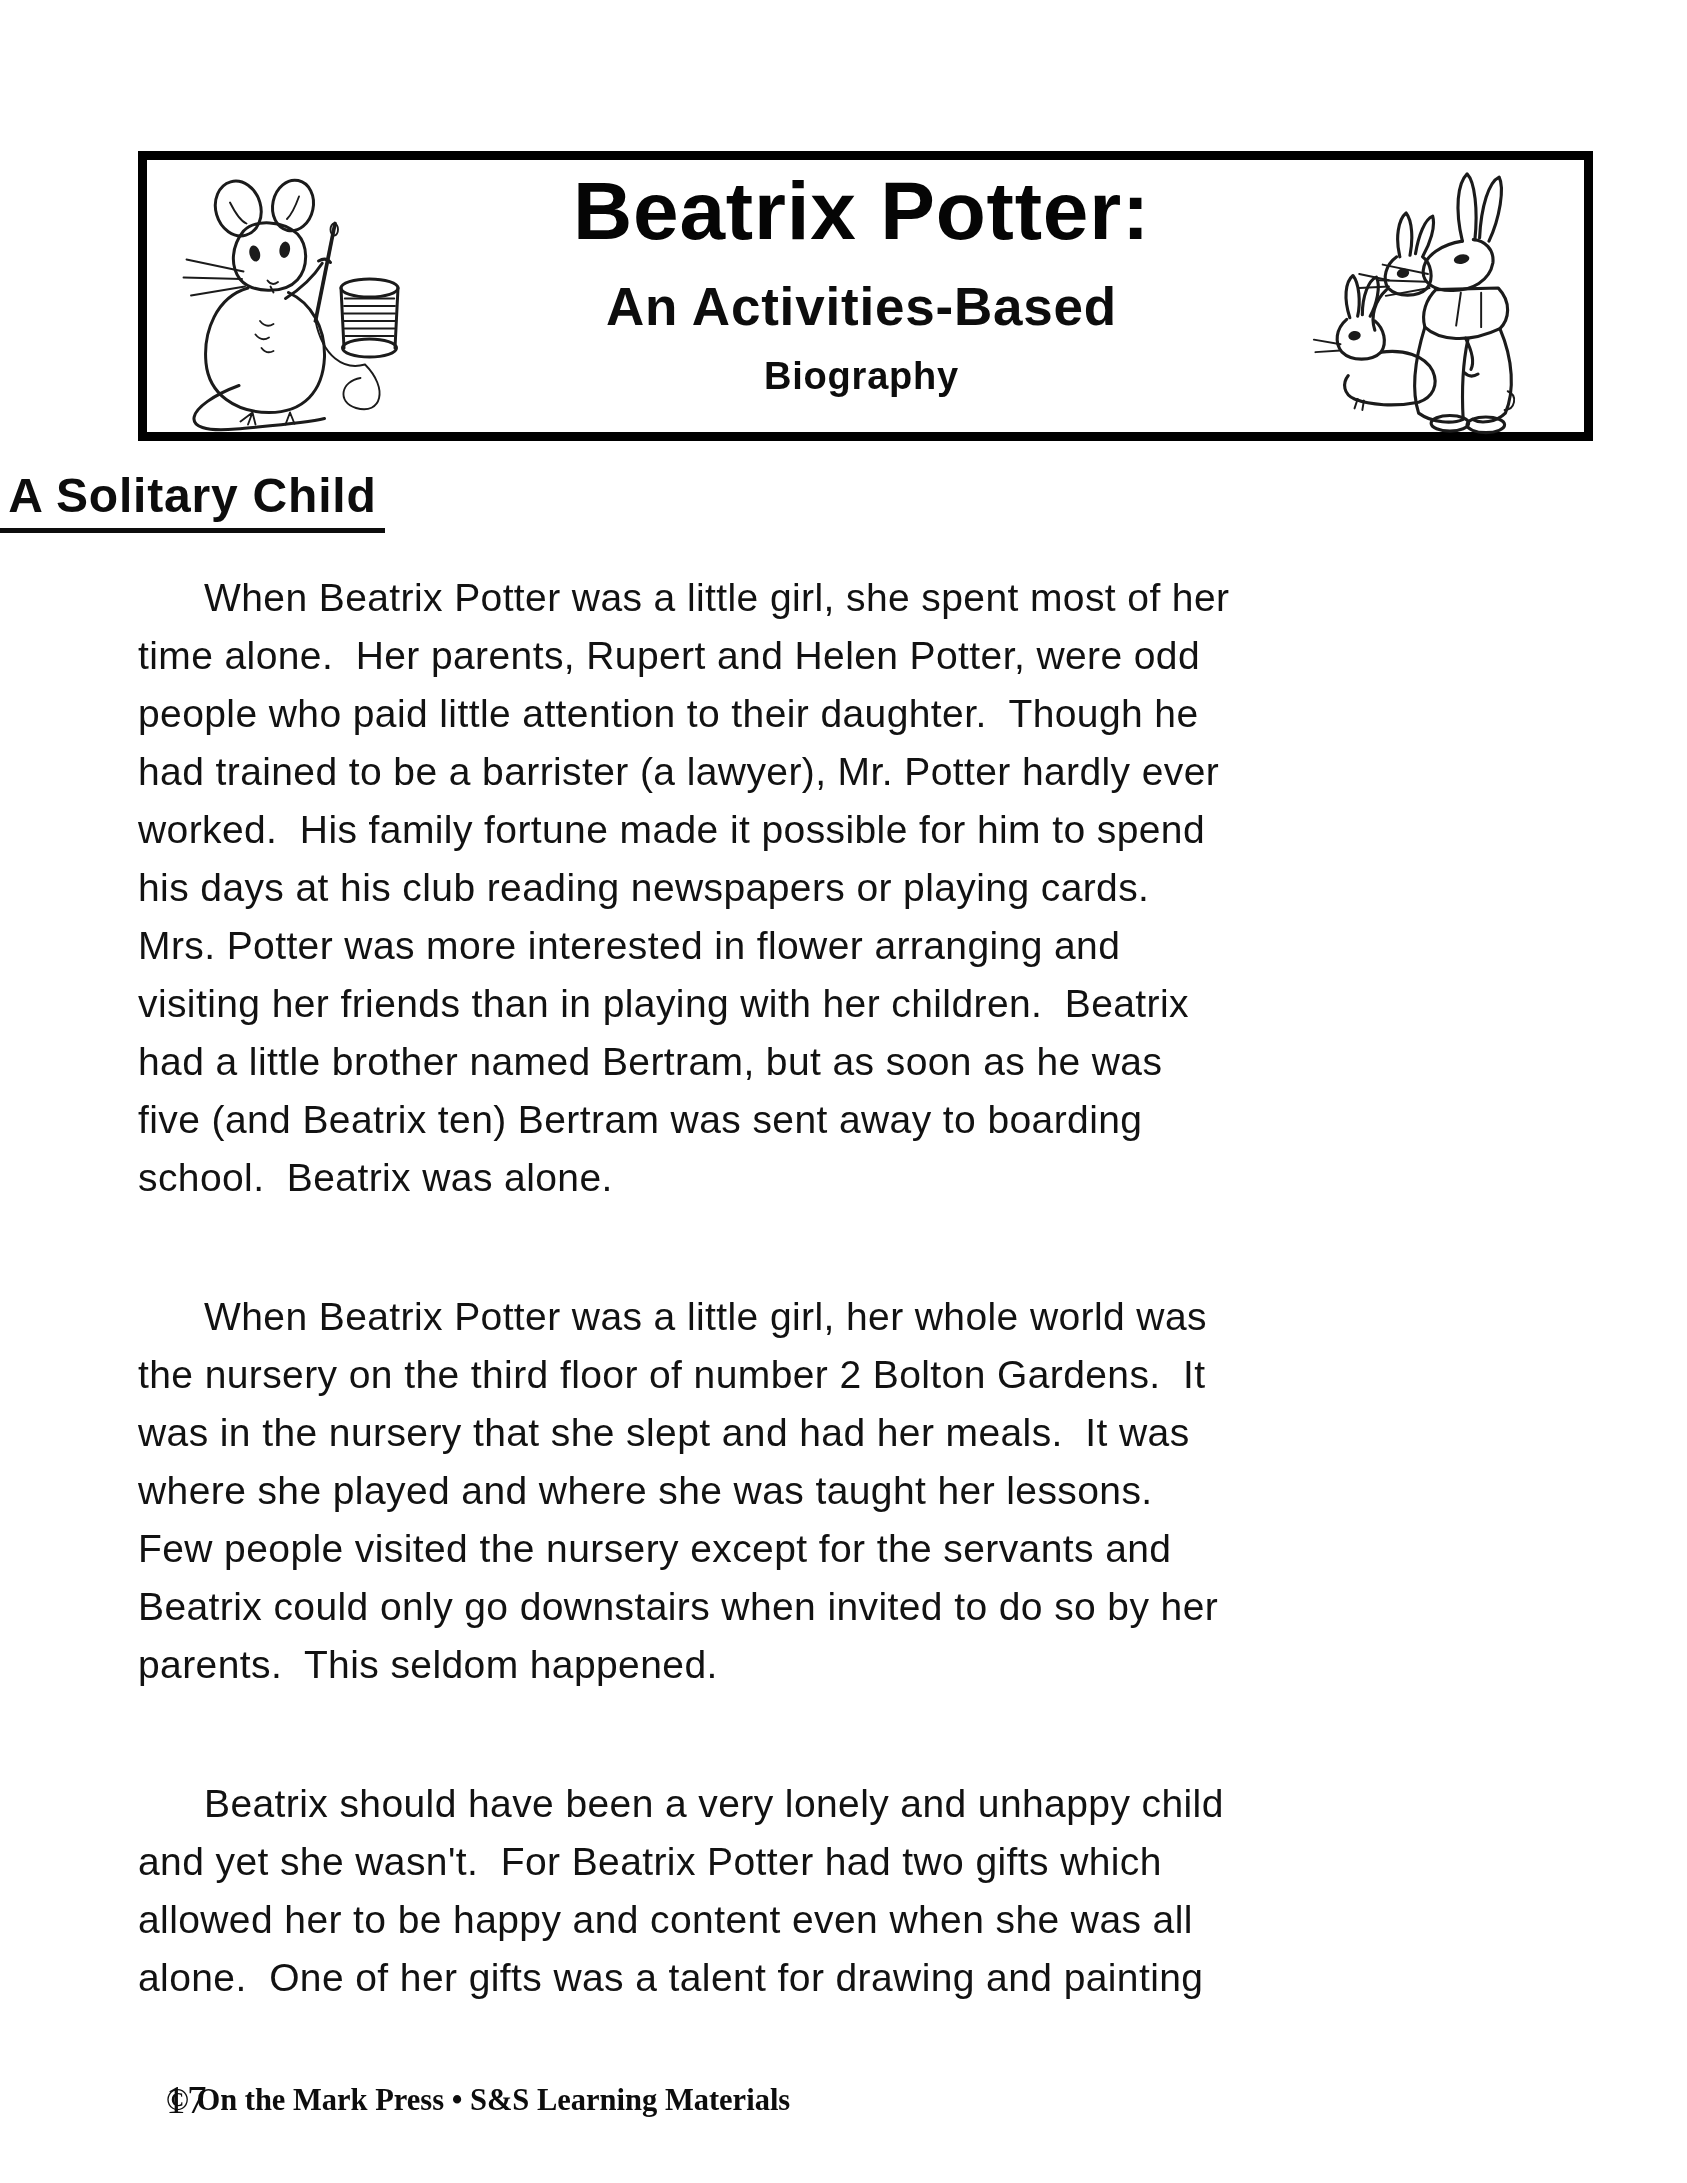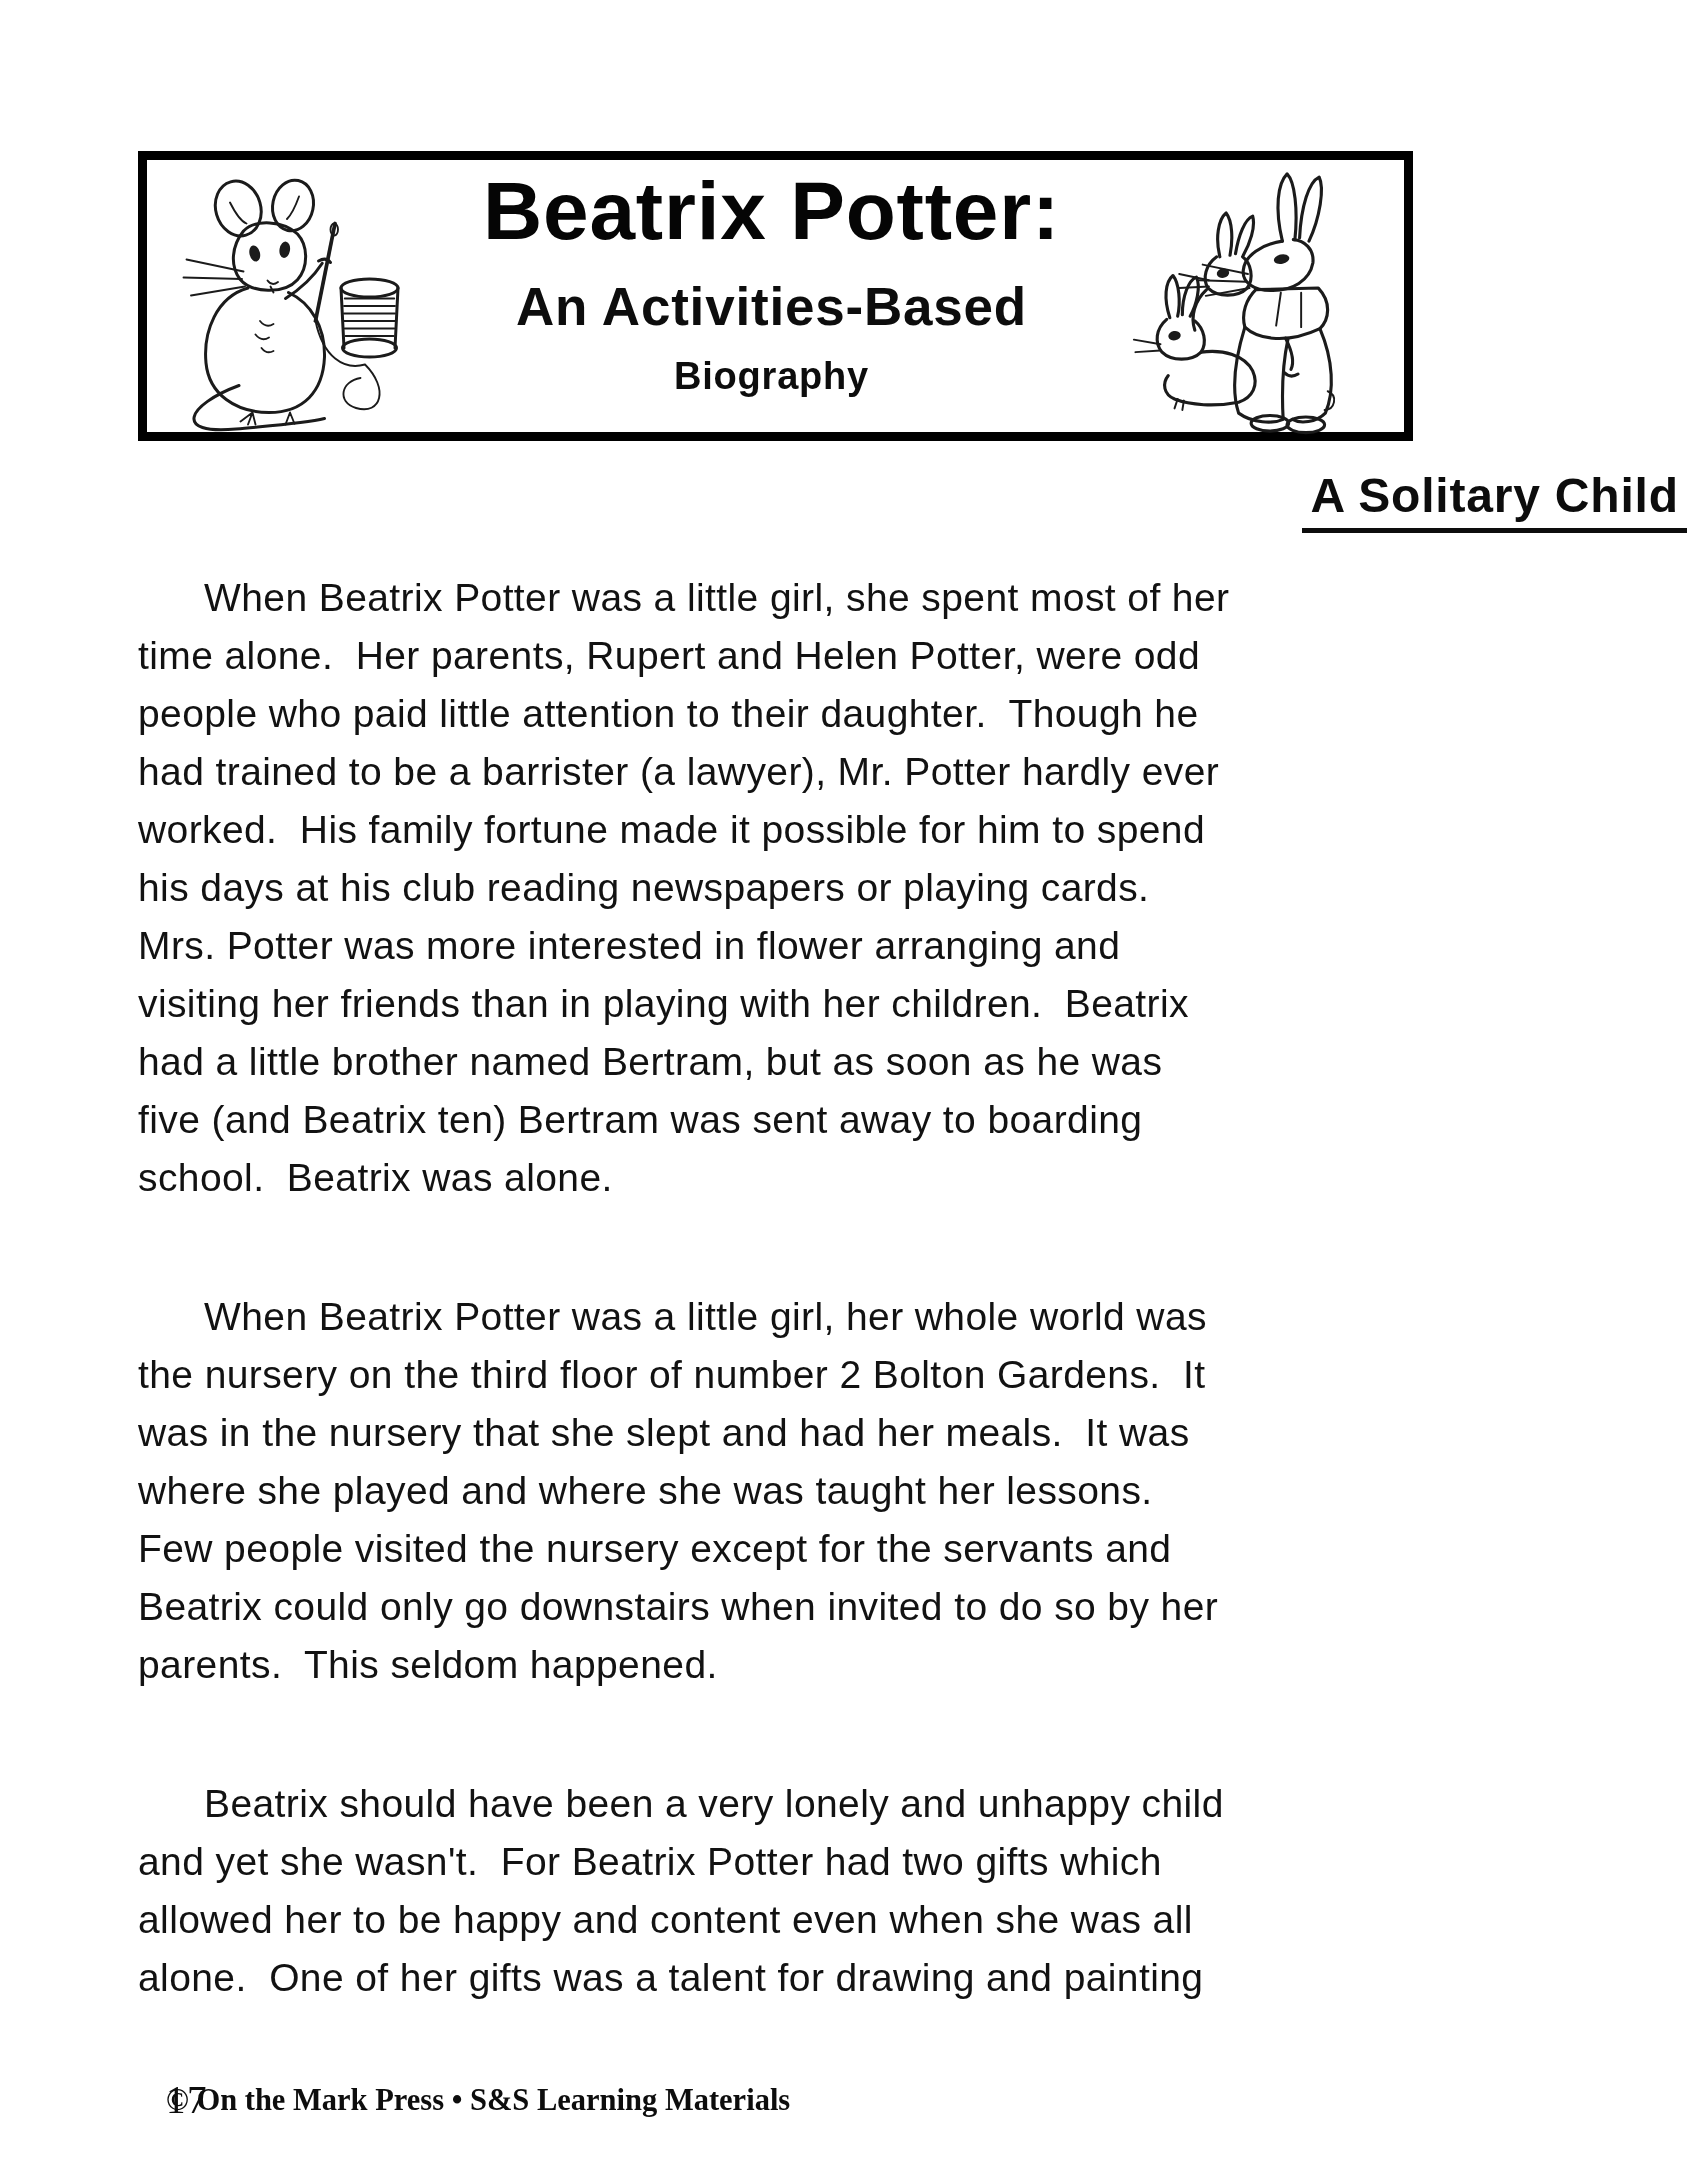--- a/index.html
+++ b/index.html
@@ -4,21 +4,21 @@
 <style>
   html,body { margin:0; padding:0; background:#e8e8e8; }
   .page {
     position:relative; width:1687px; height:2183px; margin:0 auto;
     background:#ffffff; color:#0d0d0d; overflow:hidden;
     font-family:"Liberation Sans", sans-serif;
   }
 
   
   .header-box {
-    position:absolute; left:138px; top:151px; width:1275px; height:290px;
+    position:absolute; left:138px; top:151px; width:1455px; height:290px;
     border:9px solid #000; box-sizing:border-box; background:#fff;
   }
   .header-titles {
     position:absolute; left:247px; right:255px; top:0; bottom:0;
     display:flex; flex-direction:column; align-items:center; text-align:center;
   }
   .main-title {
     margin-top:10px; font-size:82px; font-weight:bold; line-height:1.0;
     letter-spacing:0.8px; color:#050505;
   }
@@ -28,21 +28,21 @@
   .illus { position:absolute; }
   .illus svg { display:block; }
   .illus-mouse { left:16.5px; top:6.6px; }
   .illus-rabbits { right:10px; top:3.3px; }
   .ink { stroke:#1b1b1b; fill:none; stroke-width:4; stroke-linecap:round; stroke-linejoin:round; }
   .ink-thin { stroke:#1b1b1b; fill:none; stroke-width:2.5; stroke-linecap:round; }
   .ink-fill { fill:#1b1b1b; stroke:none; }
 
   
   .section-heading {
-    position:absolute; top:468px; left:0; width:100%; text-align:right;
+    position:absolute; top:468px; left:0; width:100%; text-align:left;
   }
   .section-heading span {
     display:inline-block; font-size:48px; font-weight:bold; letter-spacing:0.8px;
     padding:0 8.2px 5px 8.2px; border-bottom:5px solid #0d0d0d;
   }
 
   
   .body-text {
     position:absolute; left:138px; top:569px; width:1438px;
   }

